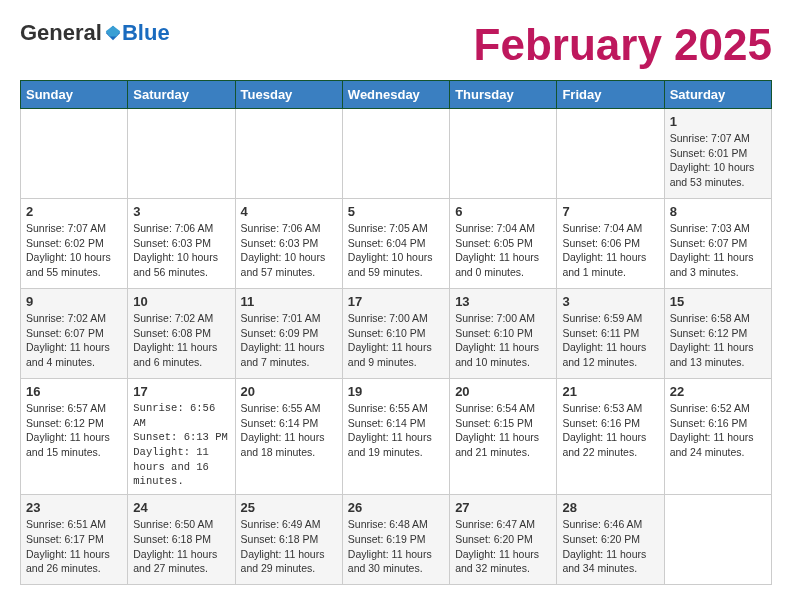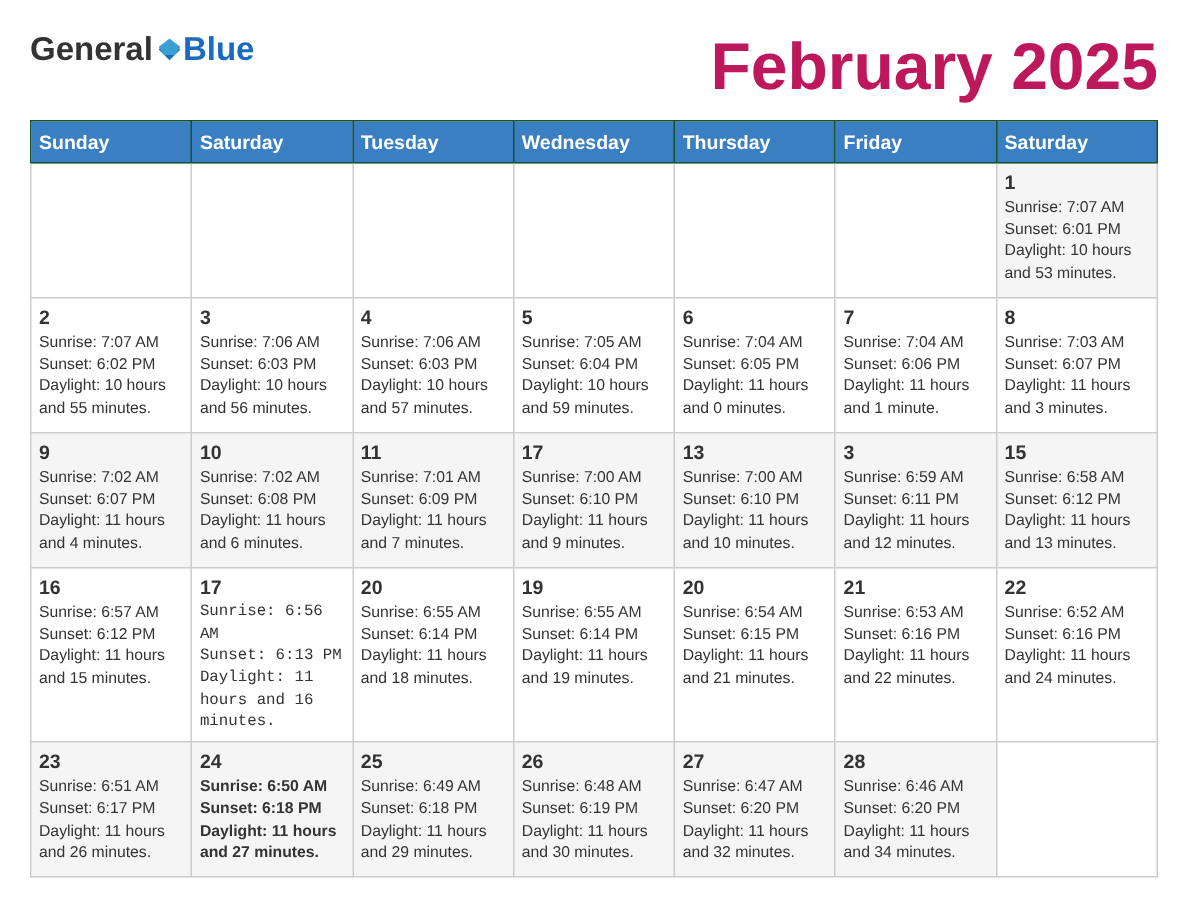--- a/index.html
+++ b/index.html
@@ -270,21 +270,21 @@
       </tr>
       <tr>
         <td>
           <span class="day-num">23</span>
           <div class="day-info" style="white-space: pre-line;">Sunrise: 6:51 AM
 Sunset: 6:17 PM
 Daylight: 11 hours and 26 minutes.</div>
         </td>
         <td>
           <span class="day-num">24</span>
-          <div class="day-info" style="white-space: pre-line; font-weight: bold;">Sunrise: 6:50 AM
+          <div class="day-info" style="white-space: pre-line;">Sunrise: 6:50 AM
 Sunset: 6:18 PM
 Daylight: 11 hours and 27 minutes.</div>
         </td>
         <td>
           <span class="day-num">25</span>
           <div class="day-info" style="white-space: pre-line;">Sunrise: 6:49 AM
 Sunset: 6:18 PM
 Daylight: 11 hours and 29 minutes.</div>
         </td>
         <td>

